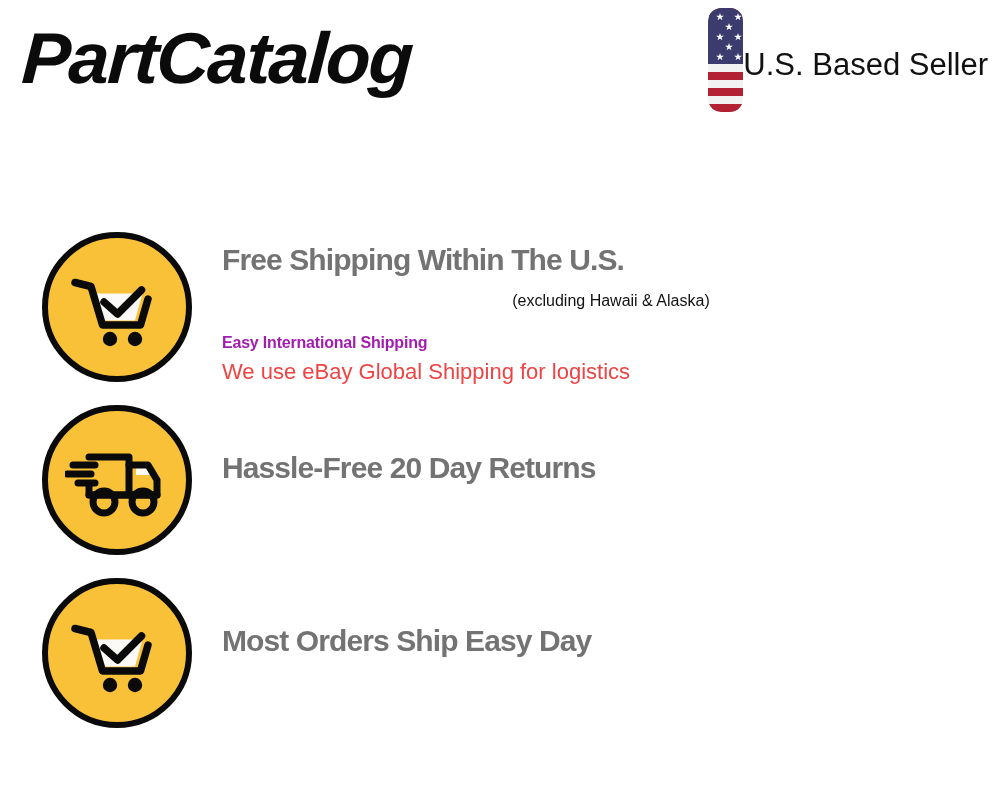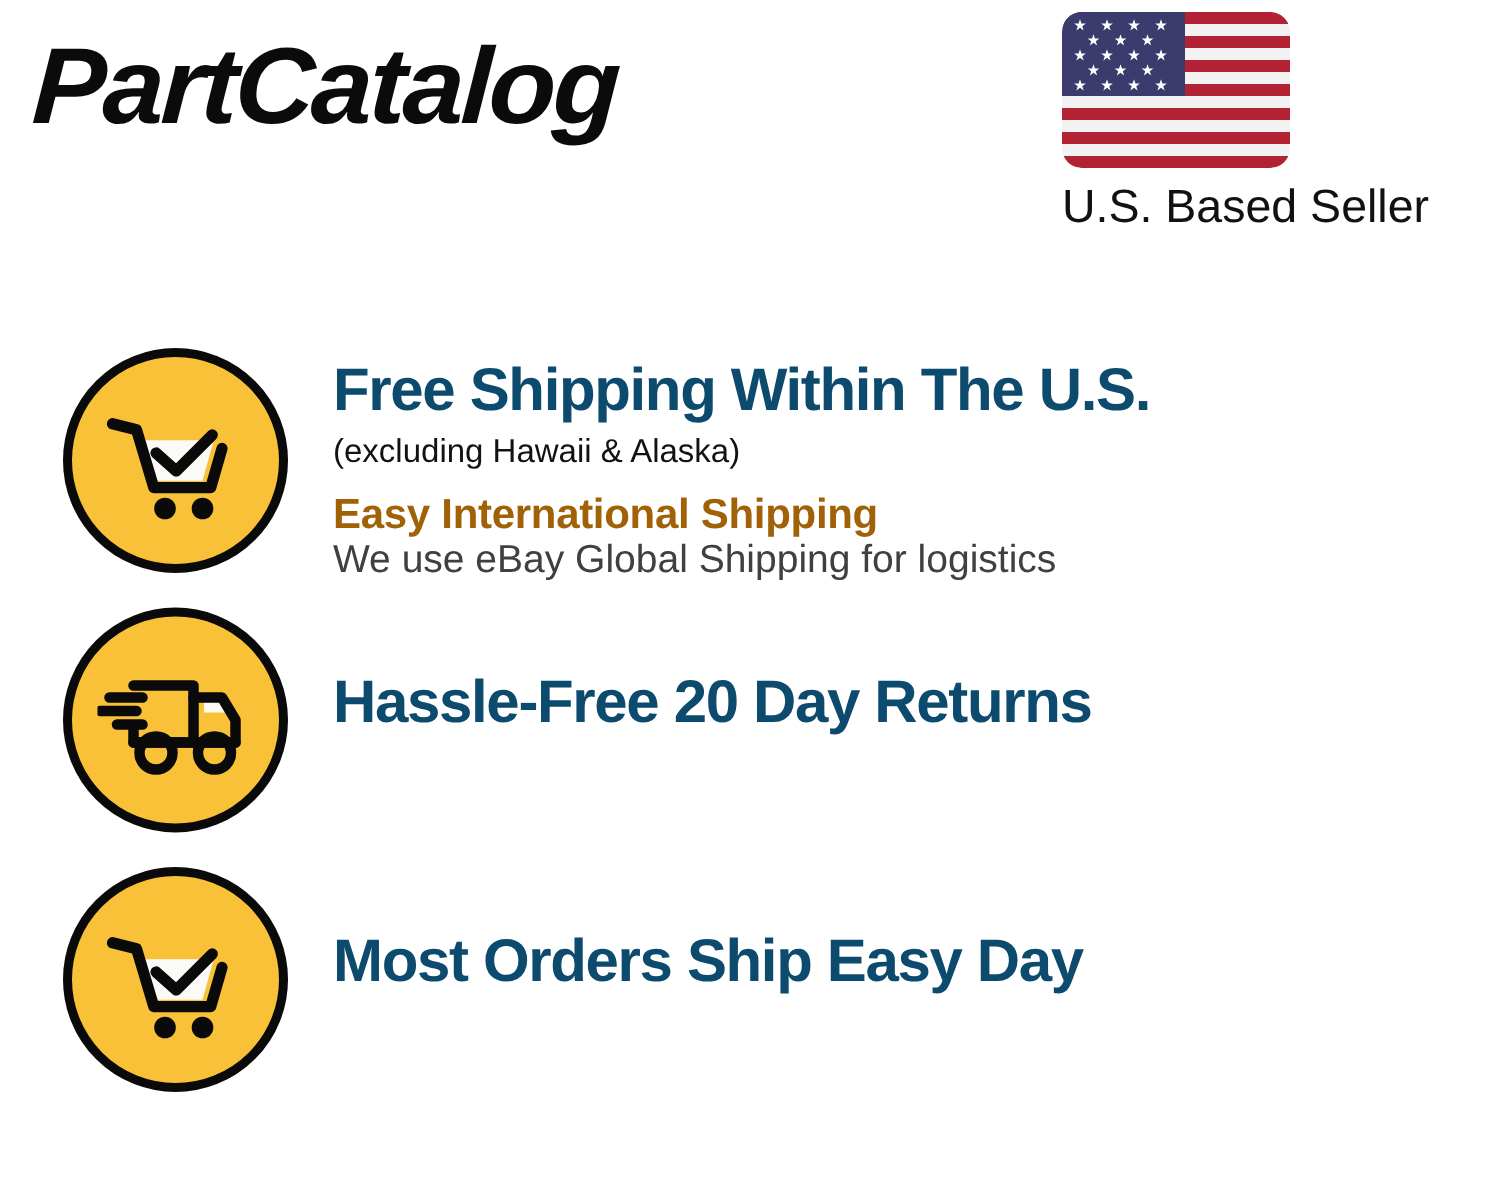--- a/index.html
+++ b/index.html
@@ -54,22 +54,22 @@
     white-space: nowrap;
   }
 
   
   .seller-badge {
     position: absolute;
     right: 12px;
     top: 8px;
     width: 280px;
     display: flex;
-    flex-direction: column;
-    align-items: flex-start;
+    flex-direction: row;
+    align-items: center;
   }
 
   .flag-icon {
     width: 152px;
     height: 104px;
     border-radius: 13px;
     overflow: hidden;
     position: relative;
     display: block;
   }
@@ -145,55 +145,56 @@
   }
 
   .feature-row.row-2 .feature-text,
   .feature-row.row-3 .feature-text {
     padding-top: 40px;
   }
 
   .feature-heading {
     font-family: "Liberation Sans", sans-serif;
     font-weight: bold;
-    font-size: 40px;
+    font-size: 30px;
     line-height: 46px;
     letter-spacing: -0.9px;
-    color: #0c4a6e;
+    color: #737373;
     white-space: nowrap;
   }
 
   .feature-sub {
     margin-top: 4px;
+    font-family: "Liberation Sans", sans-serif;
+    font-weight: normal;
+    font-size: 16px;
+    line-height: 28px;
+    color: #121212;
+    white-space: nowrap;
+    text-align: center;
+  }
+
+  .feature-sub-bold {
+    margin-top: 14px;
+    font-family: "Liberation Sans", sans-serif;
+    font-weight: bold;
+    font-size: 16px;
+    line-height: 27px;
+    letter-spacing: -0.2px;
+    color: #a21caf;
+    white-space: nowrap;
+  }
+
+  .feature-sub-light {
+    margin-top: 2px;
     font-family: "Liberation Sans", sans-serif;
     font-weight: normal;
     font-size: 22px;
     line-height: 28px;
-    color: #121212;
-    white-space: nowrap;
-  }
-
-  .feature-sub-bold {
-    margin-top: 14px;
-    font-family: "Liberation Sans", sans-serif;
-    font-weight: bold;
-    font-size: 28px;
-    line-height: 27px;
-    letter-spacing: -0.2px;
-    color: #a16207;
-    white-space: nowrap;
-  }
-
-  .feature-sub-light {
-    margin-top: 2px;
-    font-family: "Liberation Sans", sans-serif;
-    font-weight: normal;
-    font-size: 26px;
-    line-height: 28px;
-    color: #404040;
+    color: #ef4444;
     white-space: nowrap;
   }
 </style>
 </head>
 <body>
 
 <div id="banner">
 
   <div class="brand-logo">
     <div class="brand-wordmark">PartCatalog</div>

